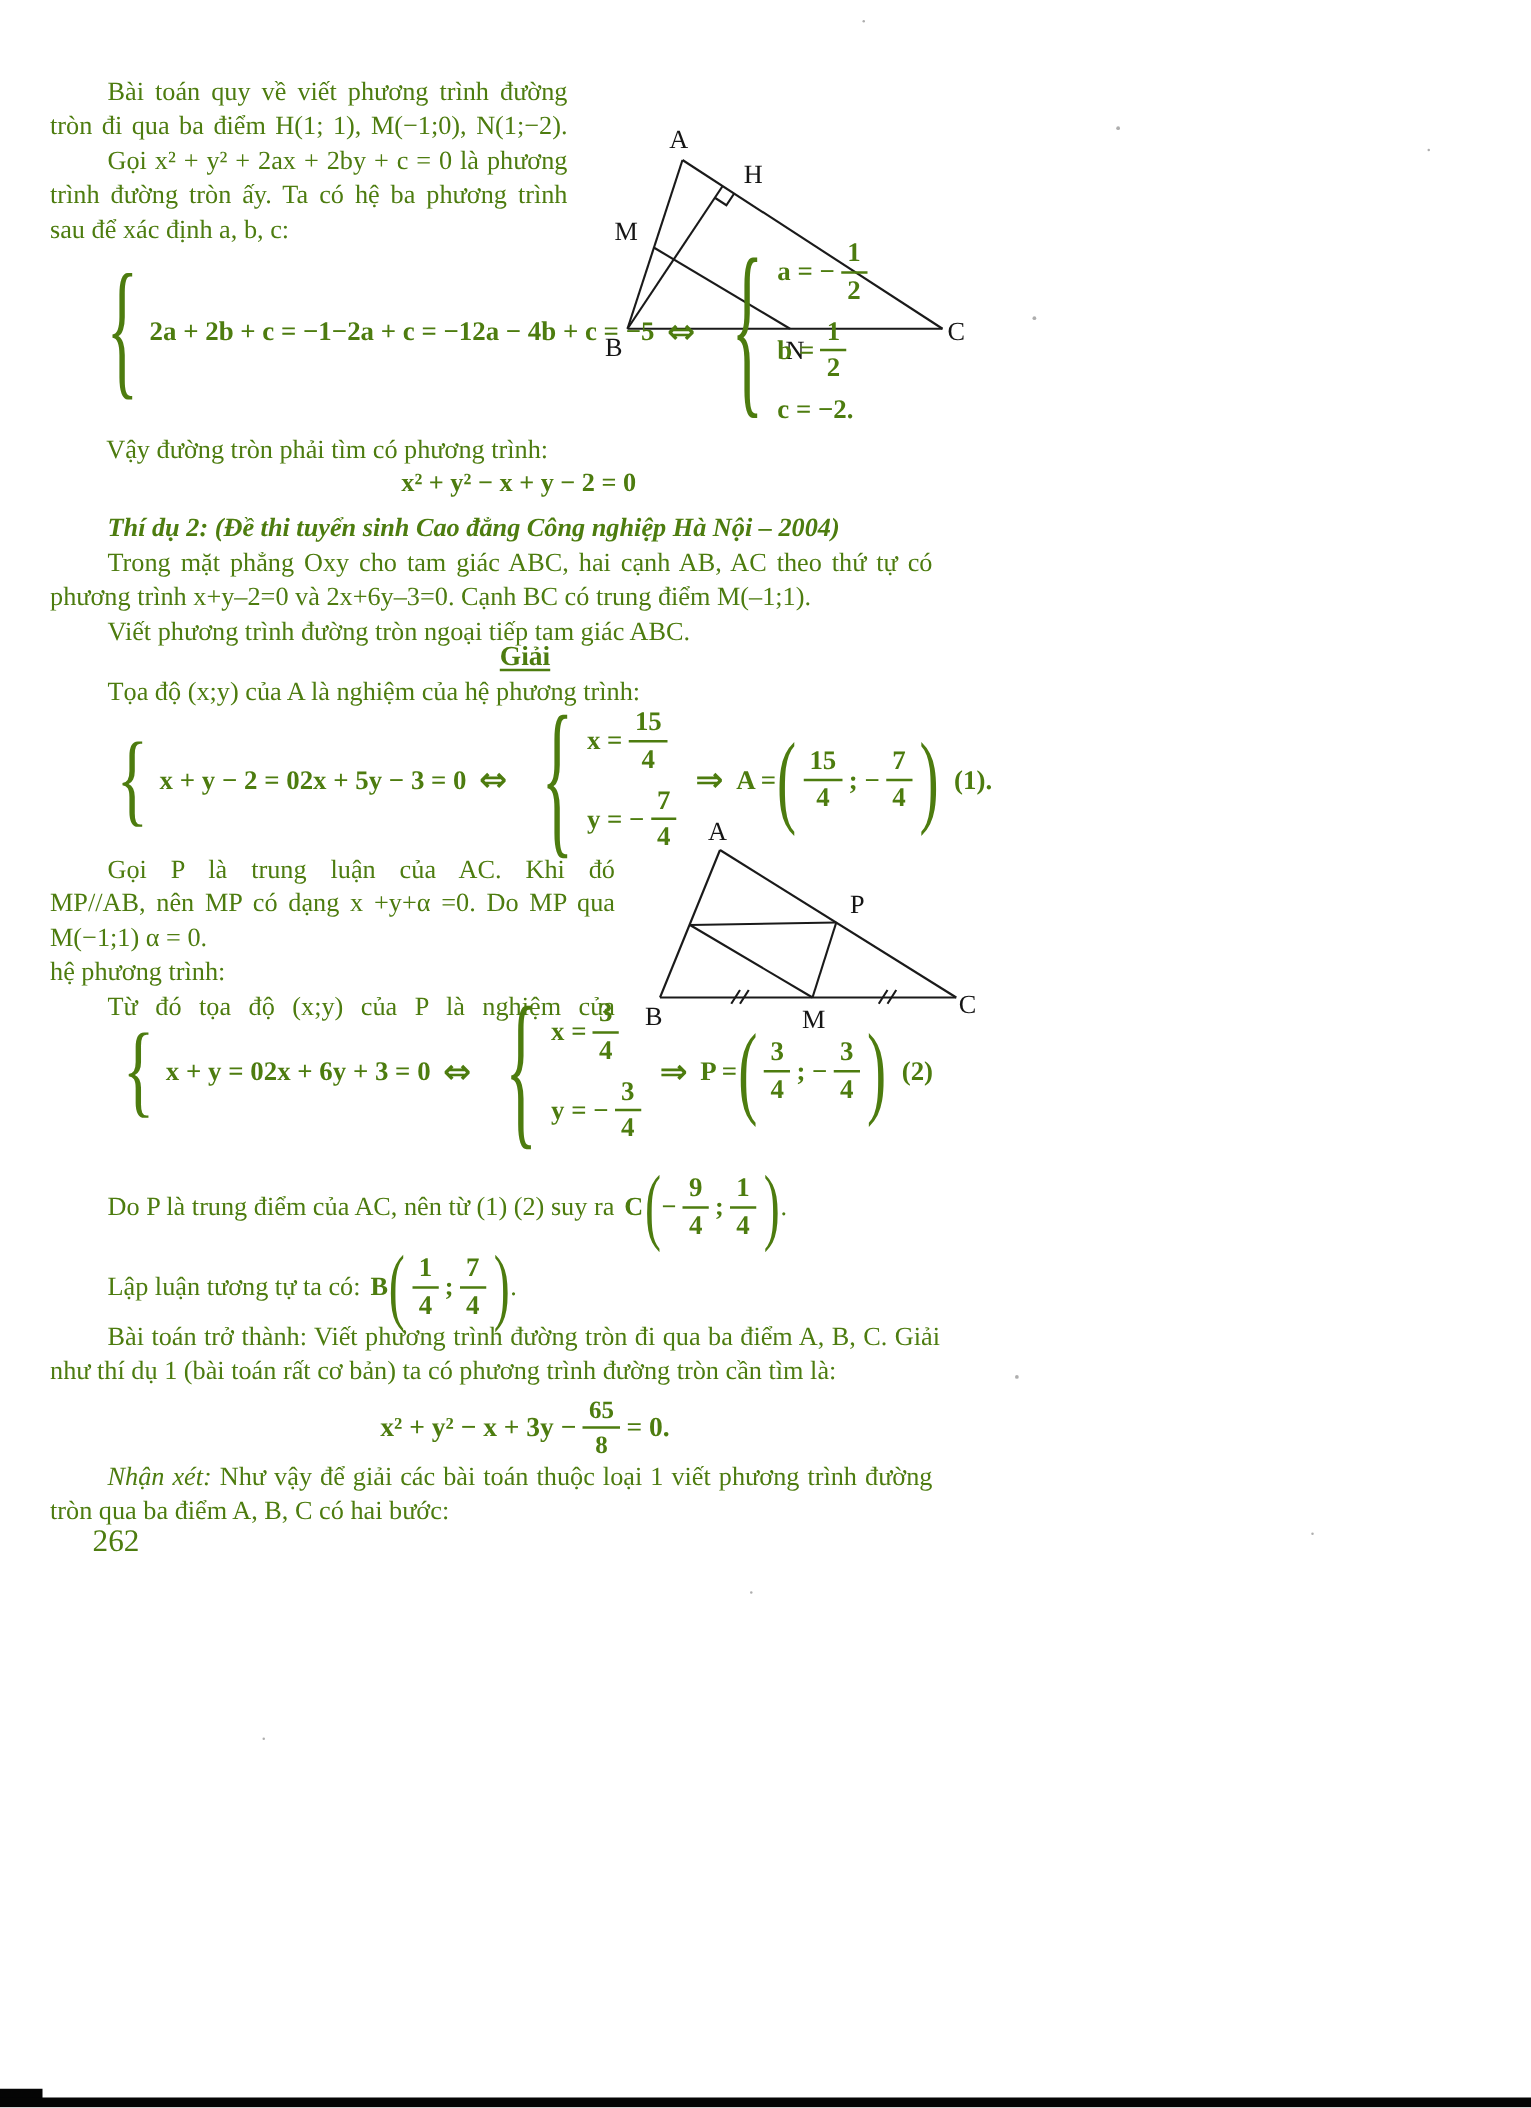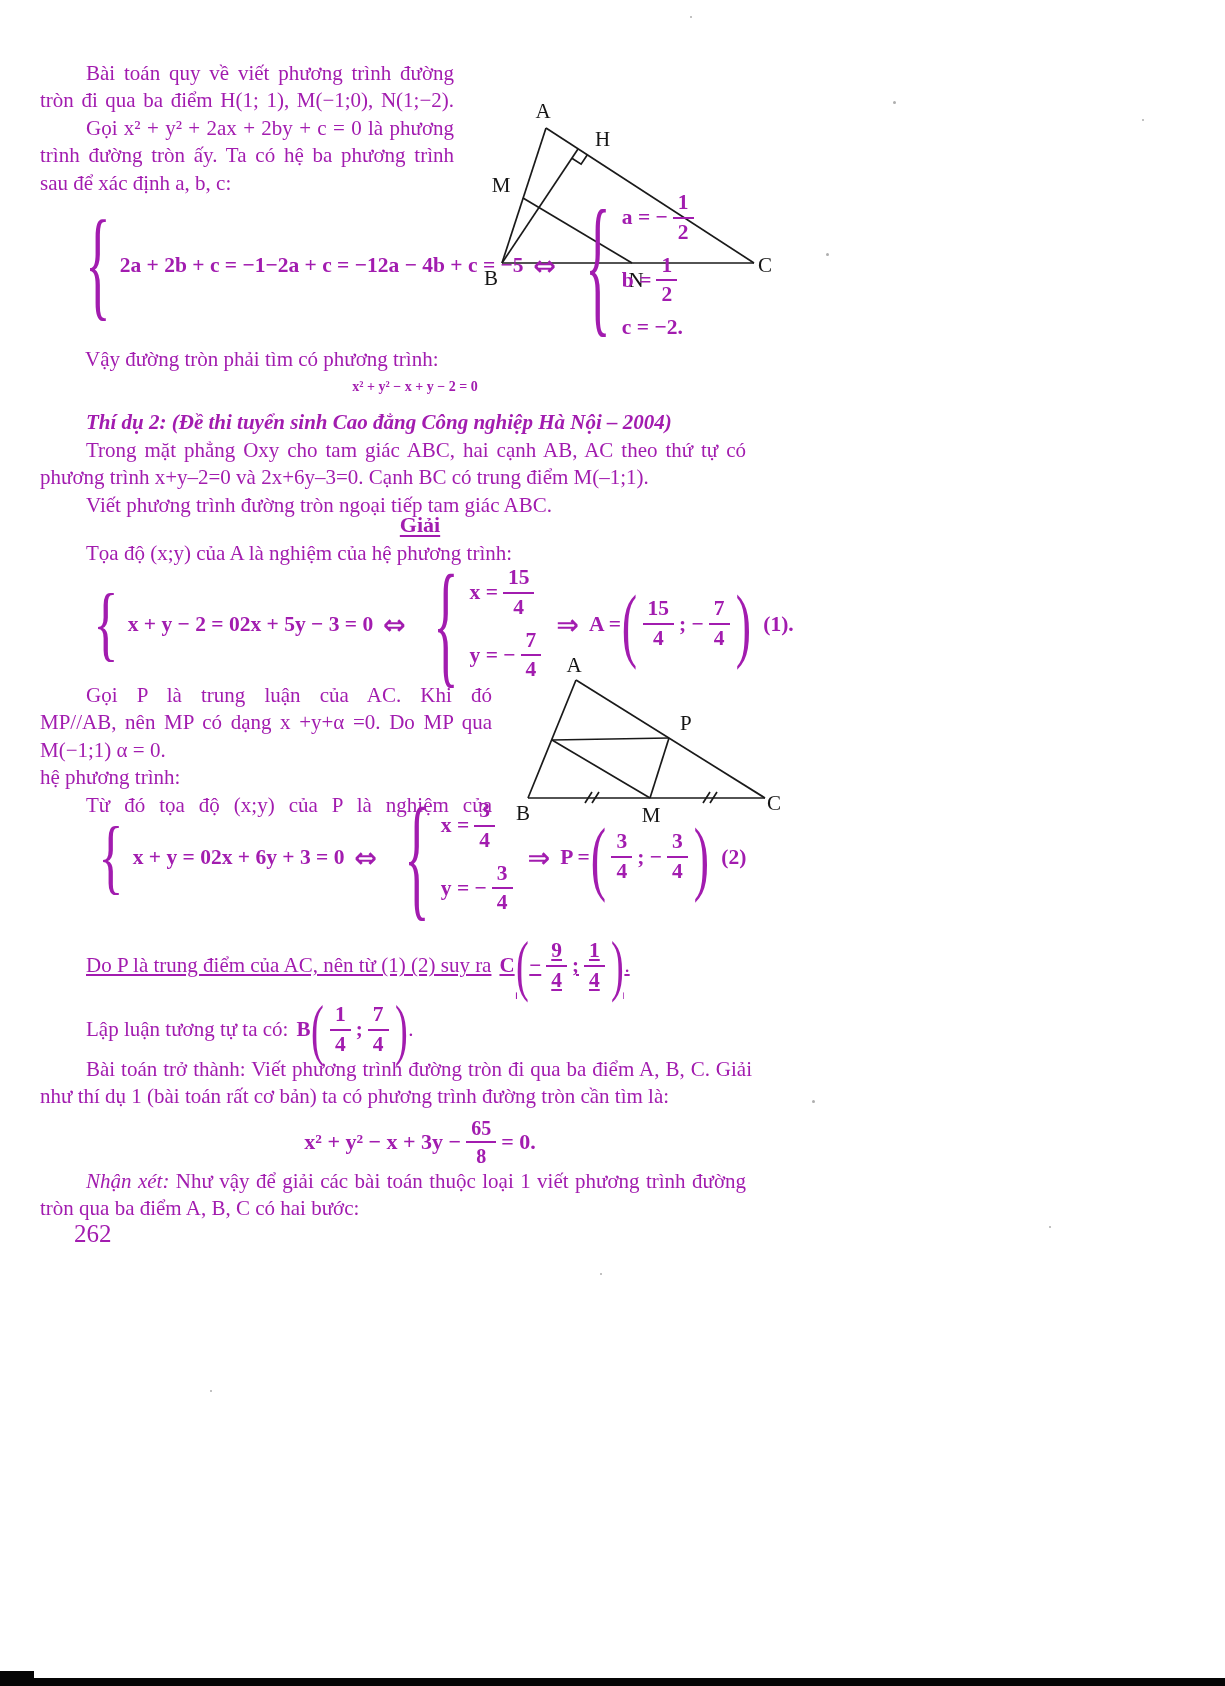--- a/index.html
+++ b/index.html
@@ -1,18 +1,18 @@
 <!DOCTYPE html>
 <html><head>
 <meta charset="utf-8">
 <style>
   html,body{margin:0;padding:0;background:#e8e8e8;}
   .page{
     position:relative;width:1225px;height:1686px;background:#ffffff;
-    font-family:"Liberation Serif","DejaVu Serif",serif;color:#a21caf;
+    font-family:"Liberation Serif","DejaVu Serif",serif;color:#4d7c0f;
     overflow:hidden;margin:0 auto;
   }
   .blk{position:absolute;}
   .tline{font-size:21px;line-height:27.4px;white-space:normal;}
   .just{text-align:justify;text-align-last:justify;}
   .ind{text-indent:46px;}
   .exheading{font-size:21px;font-weight:bold;font-style:italic;}
   .giai{font-size:22px;font-weight:bold;text-decoration:underline;text-underline-offset:3px;}
   .center{text-align:center;}
   .math{font-weight:bold;}
@@ -95,21 +95,21 @@
         <span class="frac">
           <span class="num">1</span>
           <span class="den">2</span>
         </span>
       </div>
       <div class="solrow">c = −2.</div>
     </div>
   </div>
 
   <div class="blk tline" style="left:85px;top:346px;width:640px;">Vậy đường tròn phải tìm có phương trình:</div>
-  <div class="blk tline center math" style="left:85px;top:373px;width:660px;font-size:14px;">x² + y² − x + y − 2 = 0</div>
+  <div class="blk tline center math" style="left:85px;top:373px;width:660px;font-size:21px;">x² + y² − x + y − 2 = 0</div>
 
   <div class="blk exheading" style="left:86px;top:410px;width:700px;">Thí dụ 2: (Đề thi tuyển sinh Cao đẳng Công nghiệp Hà Nội – 2004)</div>
   <div class="blk" style="left:40px;top:437px;width:706px;">
     <div class="tline just ind">Trong mặt phẳng Oxy cho tam giác ABC, hai cạnh AB, AC theo thứ tự có</div>
     <div class="tline">phương trình x+y–2=0 và 2x+6y–3=0. Cạnh BC có trung điểm M(–1;1).</div>
     <div class="tline ind">Viết phương trình đường tròn ngoại tiếp tam giác ABC.</div>
   </div>
   <div class="blk tline" style="left:86px;top:540px;width:650px;">Tọa độ (x;y) của A là nghiệm của hệ phương trình:</div>
 
   <div class="blk giai center" style="left:85px;top:512px;width:670px;">Giải</div>
@@ -213,21 +213,21 @@
     </span>
     <span>; −</span>
     <span class="frac">
       <span class="num">3</span>
       <span class="den">4</span>
     </span>
     <span class="paren p-res">)</span>
     <span class="tag">(2)</span>
   </div>
 
-  <div class="fline" style="left:86px;top:938px;text-decoration:underline;">
+  <div class="fline" style="left:86px;top:938px;">
     <span class="lead">Do P là trung điểm của AC, nên từ (1) (2) suy ra</span>
     <span class="math">C</span>
     <span class="paren p-inl">(</span>
     <span class="math">−</span>
     <span class="frac">
       <span class="num">9</span>
       <span class="den">4</span>
     </span>
     <span class="math">;</span>
     <span class="frac">

